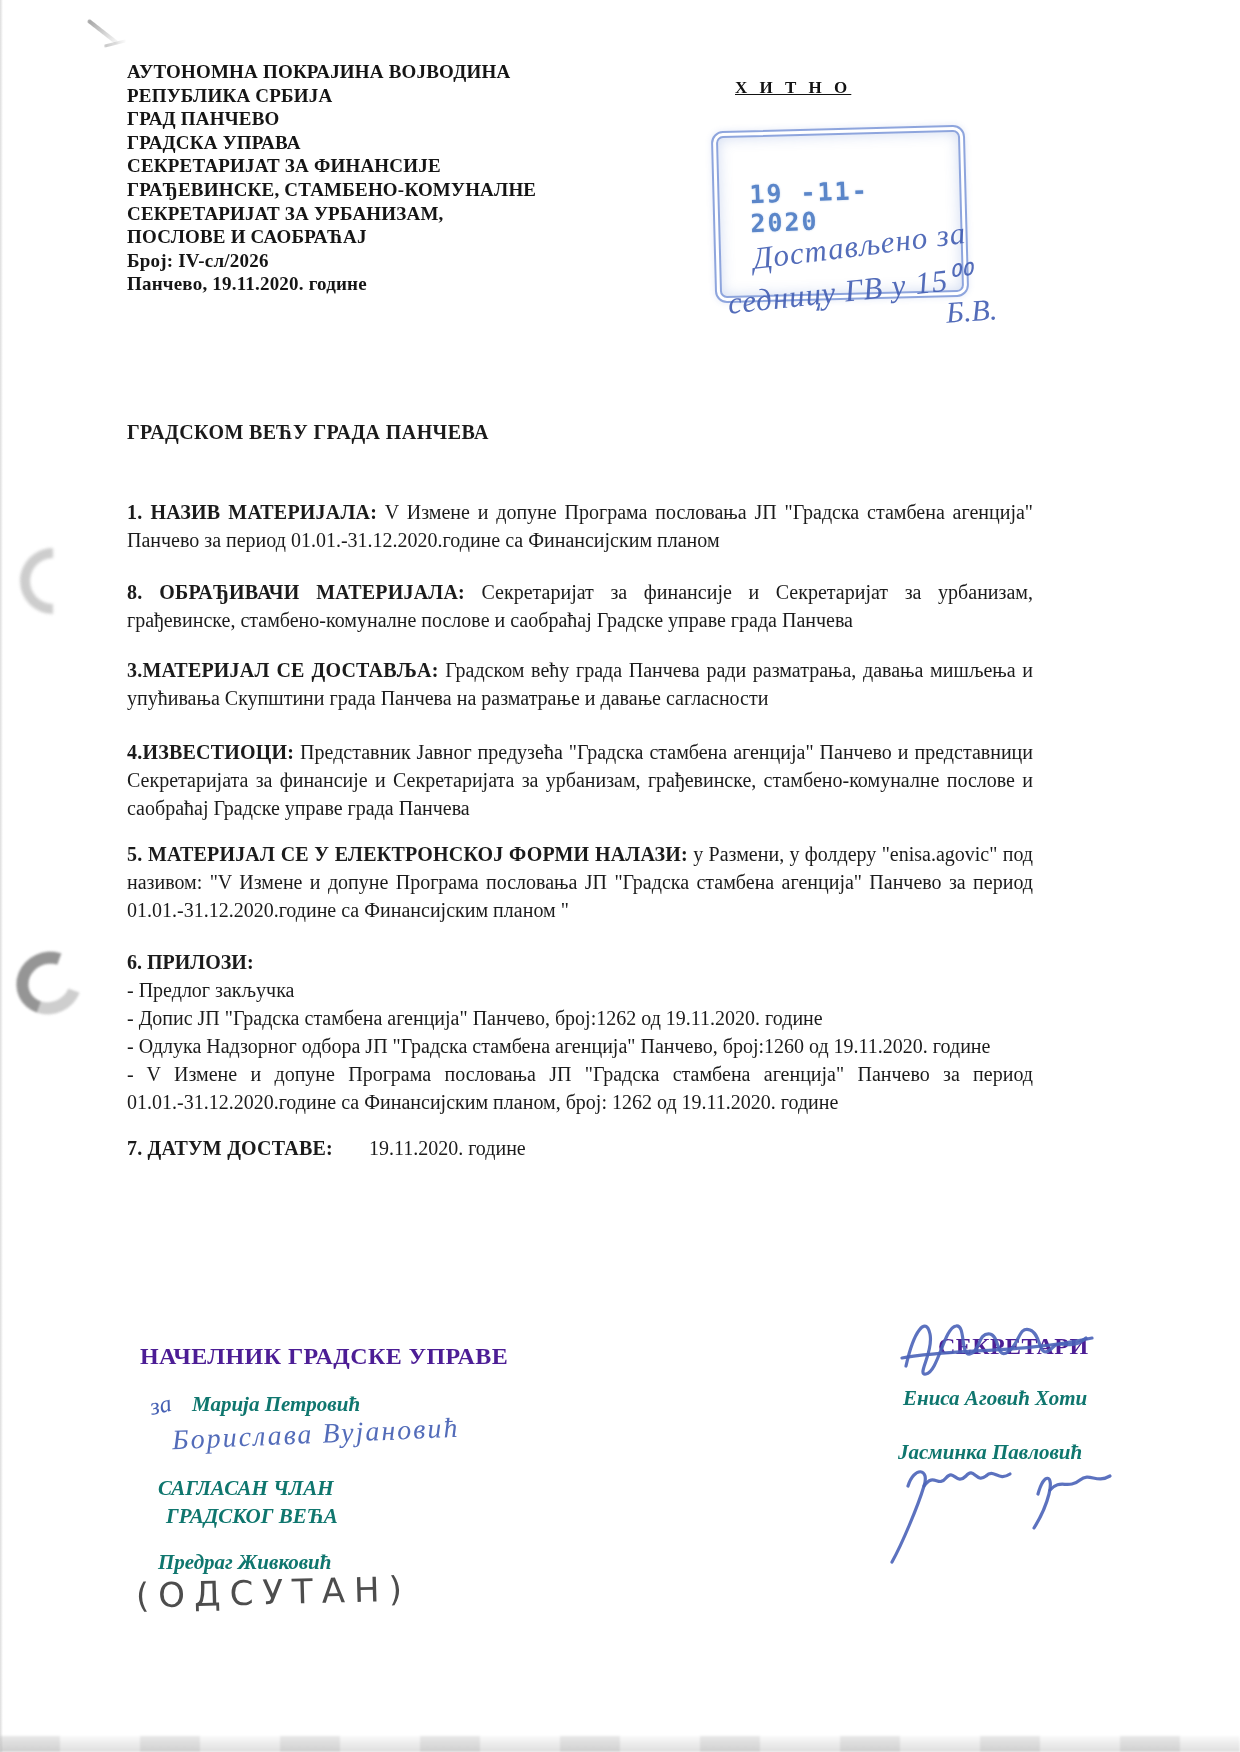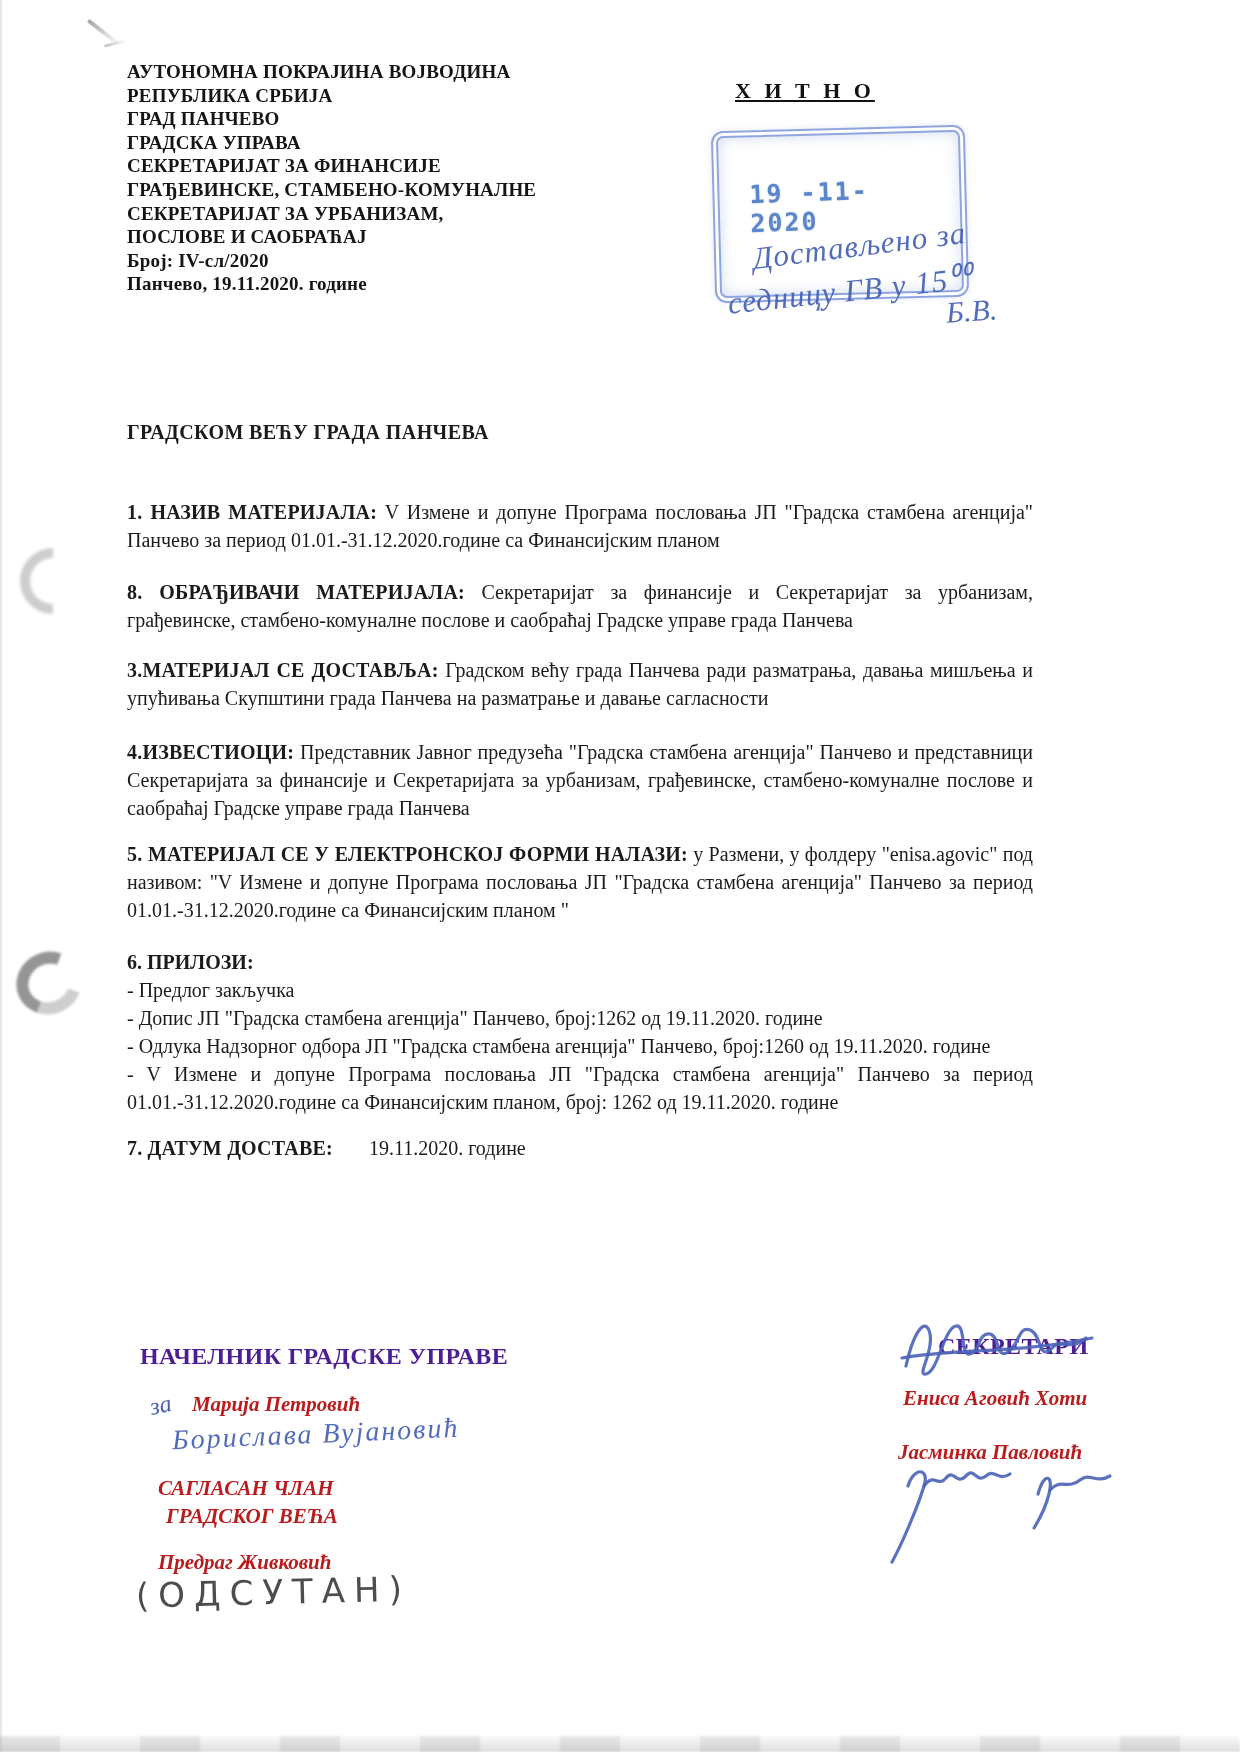--- a/index.html
+++ b/index.html
@@ -44,21 +44,21 @@
     transform:rotate(-25deg); filter:blur(1.2px);
   }
   
   .header-block {
     position:absolute; left:127px; top:60px; width:560px;
     font-weight:700; font-size:19px; line-height:23.6px; letter-spacing:.2px;
     color:#151515;
   }
   .urgent-label {
     position:absolute; left:735px; top:78px;
-    font-weight:700; font-size:22px; letter-spacing:4px;
+    font-weight:700; font-size:17px; letter-spacing:4px;
     text-decoration:underline; color:#121212;text-align:right;
   }
   
   .date-stamp {
     position:absolute; left:713px; top:128px; width:240px; height:158px;
     border:7px double rgba(72,110,200,.62); border-radius:12px;
     transform:rotate(-1.5deg);
     box-shadow: inset 0 0 14px rgba(72,110,200,.25), 0 0 6px rgba(72,110,200,.15);
   }
   .stamp-date {
@@ -98,21 +98,21 @@
   .p5 { margin-bottom:24px !important; }
   .doc-body b { font-weight:700; letter-spacing:.2px; }
   .attachments-heading { font-weight:700; margin:0; }
   .attachment-line { text-align:justify; }
   .delivery-row { margin-top:18px !important; }
   .delivery-text { margin-left:36px; }
   .legal-par { margin-top:26px !important; }
   
   .sig { position:absolute; white-space:nowrap; }
   .sig-title { font-weight:700; font-size:24px; letter-spacing:.4px; color:#4c1d95; }
-  .sig-name { font-weight:700; font-style:italic; font-size:21px; color:#b91c1c; }
+  .sig-name { font-weight:700; font-style:italic; font-size:21px; color:#0f766e; }
   .left-title    { left:140px; top:1343px; }
   .hand-za       { left:150px; top:1392px; font-size:24px; transform:rotate(-12deg); }
   .name-marija   { left:192px; top:1392px; }
   .hand-borislava{ left:172px; top:1418px; font-size:28px; transform:rotate(-2.5deg); letter-spacing:2px; opacity:.92; }
   .agree-1       { left:158px; top:1476px; }
   .agree-2       { left:166px; top:1504px; }
   .name-predrag  { left:158px; top:1550px; }
   .hand-absent   {
     left:136px; top:1572px; font-size:34px; letter-spacing:9px;
     color:#2e2e2e; transform:rotate(-1.5deg);
@@ -139,21 +139,21 @@
 
   <div class="header-block">
     <div>АУТОНОМНА ПОКРАЈИНА ВОЈВОДИНА</div>
     <div>РЕПУБЛИКА СРБИЈА</div>
     <div>ГРАД ПАНЧЕВО</div>
     <div>ГРАДСКА УПРАВА</div>
     <div>СЕКРЕТАРИЈАТ ЗА ФИНАНСИЈЕ</div>
     <div>ГРАЂЕВИНСКЕ, СТАМБЕНО-КОМУНАЛНЕ</div>
     <div>СЕКРЕТАРИЈАТ ЗА УРБАНИЗАМ,</div>
     <div>ПОСЛОВЕ И САОБРАЋАЈ</div>
-    <div>Број: IV-сл/2020</div>
+    <div>Број: IV-сл/2026</div>
     <div>Панчево, 19.11.2020. године</div>
   </div>
 
   <div class="urgent-label">Х И Т Н О</div>
 
   <div class="date-stamp">
     <div class="stamp-date">19 -11- 2020</div>
   </div>
   <div class="hand stamp-hand-1">Достављено за</div>
   <div class="hand stamp-hand-2">седницу ГВ у 15⁰⁰</div>

